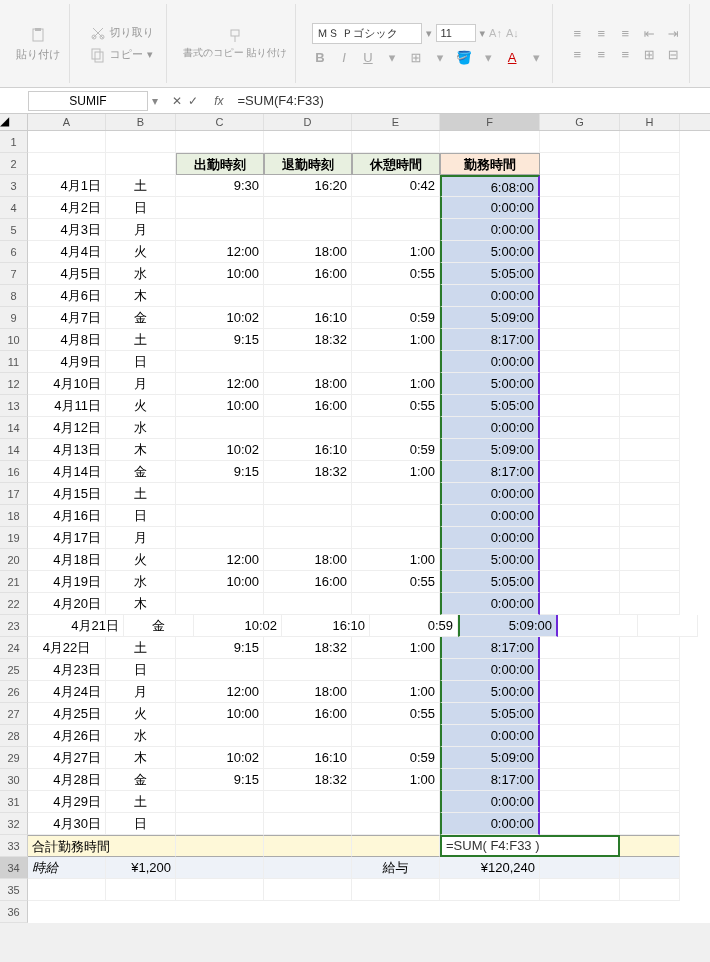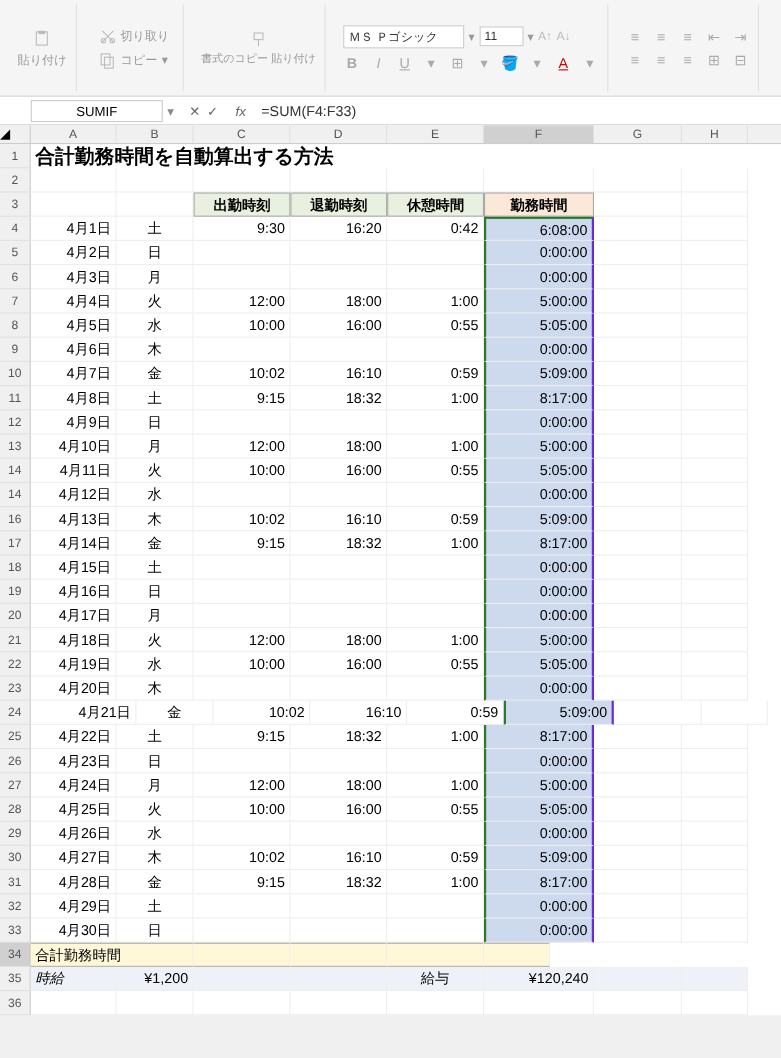--- a/index.html
+++ b/index.html
@@ -182,23 +182,20 @@
         <div class="rownum">29</div>
         <div class="rownum">30</div>
         <div class="rownum">31</div>
         <div class="rownum">32</div>
         <div class="rownum">33</div>
         <div class="rownum sel">34</div>
         <div class="rownum">35</div>
         <div class="rownum">36</div>
       </div>
     <div class="cells" id="cells">
-        <div class="row title-row">
-          <div class="cell " style="width: 652px;">合計勤務時間を自動算出する方法</div>
-        </div>
         <div class="row ">
           <div class="cell " style="width: 78px;"></div>
           <div class="cell " style="width: 70px;"></div>
           <div class="cell " style="width: 88px;"></div>
           <div class="cell " style="width: 88px;"></div>
           <div class="cell " style="width: 88px;"></div>
           <div class="cell " style="width: 100px;"></div>
           <div class="cell " style="width: 80px;"></div>
           <div class="cell " style="width: 60px;"></div>
         </div>
@@ -416,21 +413,21 @@
           <div class="cell r" style="width: 96px;">4月21日</div>
           <div class="cell c" style="width: 70px;">金</div>
           <div class="cell r" style="width: 88px;">10:02</div>
           <div class="cell r" style="width: 88px;">16:10</div>
           <div class="cell r" style="width: 88px;">0:59</div>
           <div class="cell r sel-col colF-border" style="width: 100px;">5:09:00</div>
           <div class="cell " style="width: 80px;"></div>
           <div class="cell " style="width: 60px;"></div>
         </div>
         <div class="row ">
-          <div class="cell r" style="width: 78px;">4月22日</div>
+          <div class="cell r" style="width: 78px; text-align: center;">4月22日</div>
           <div class="cell c" style="width: 70px;">土</div>
           <div class="cell r" style="width: 88px;">9:15</div>
           <div class="cell r" style="width: 88px;">18:32</div>
           <div class="cell r" style="width: 88px;">1:00</div>
           <div class="cell r sel-col colF-border" style="width: 100px;">8:17:00</div>
           <div class="cell " style="width: 80px;"></div>
           <div class="cell " style="width: 60px;"></div>
         </div>
         <div class="row ">
           <div class="cell r" style="width: 78px;">4月23日</div>
@@ -510,20 +507,21 @@
           <div class="cell r" style="width: 88px;"></div>
           <div class="cell r sel-col colF-border" style="width: 100px;">0:00:00</div>
           <div class="cell " style="width: 80px;"></div>
           <div class="cell " style="width: 60px;"></div>
         </div>
         <div class="row sum-row">
           <div class="cell " style="width: 148px; font-weight: normal;">合計勤務時間</div>
           <div class="cell " style="width: 88px;"></div>
           <div class="cell " style="width: 88px;"></div>
           <div class="cell " style="width: 88px;"></div>
+          <div class="cell formula-cell" style="width: 180px;">=SUM( F4:F33 )</div>
           <div class="cell " style="width: 60px;"></div>
         </div>
         <div class="row wage-row">
           <div class="cell " style="width: 78px; font-style: italic;">時給</div>
           <div class="cell r" style="width: 70px;">¥1,200</div>
           <div class="cell " style="width: 88px;"></div>
           <div class="cell " style="width: 88px;"></div>
           <div class="cell c" style="width: 88px;">給与</div>
           <div class="cell r" style="width: 100px;">¥120,240</div>
           <div class="cell " style="width: 80px;"></div>

